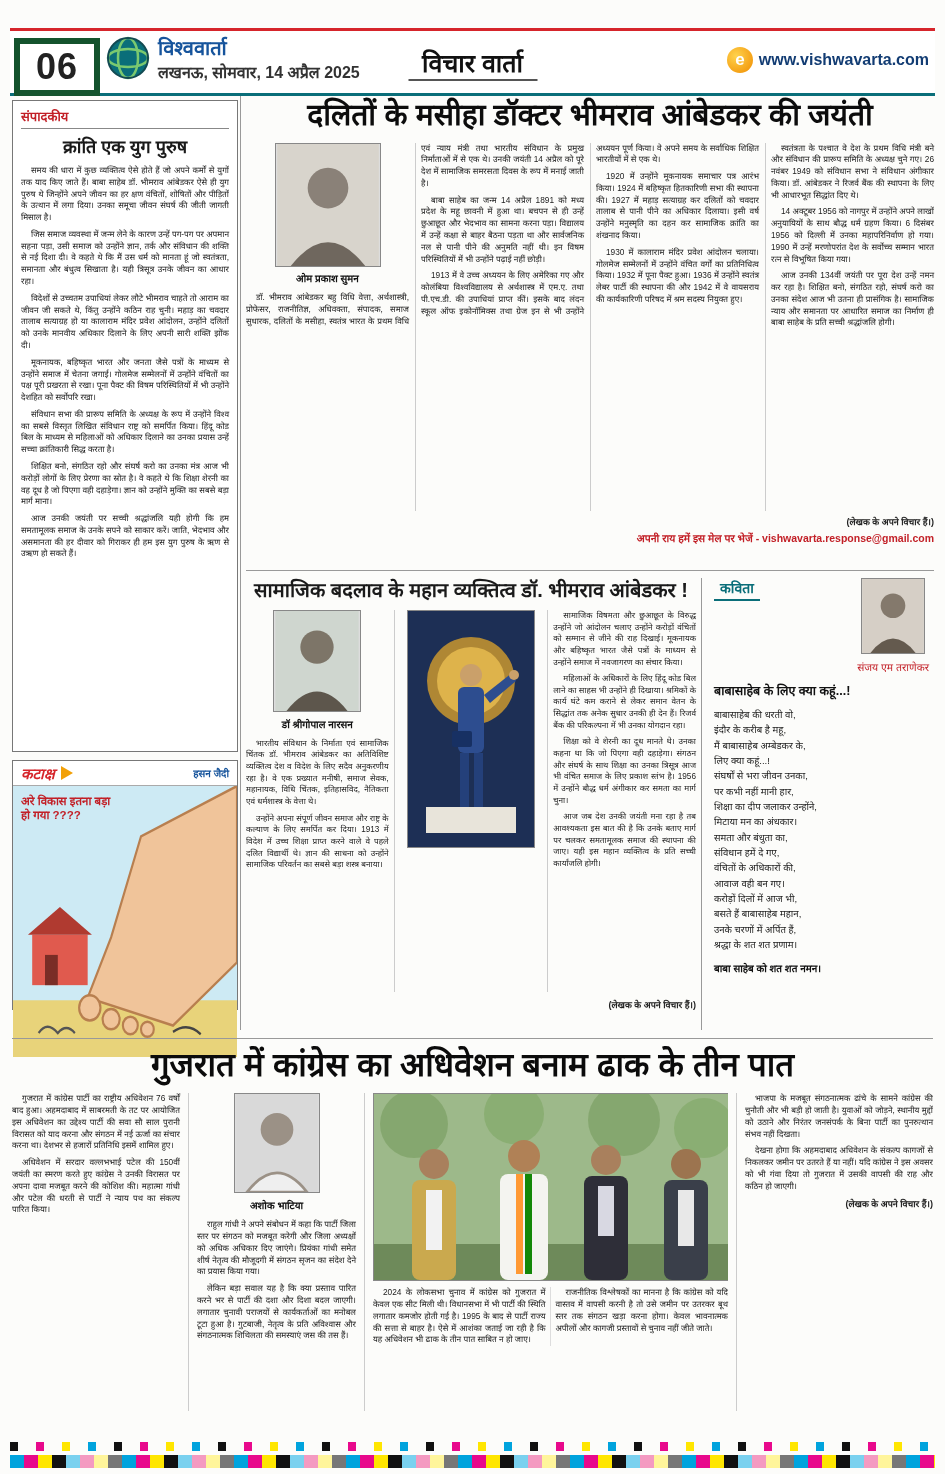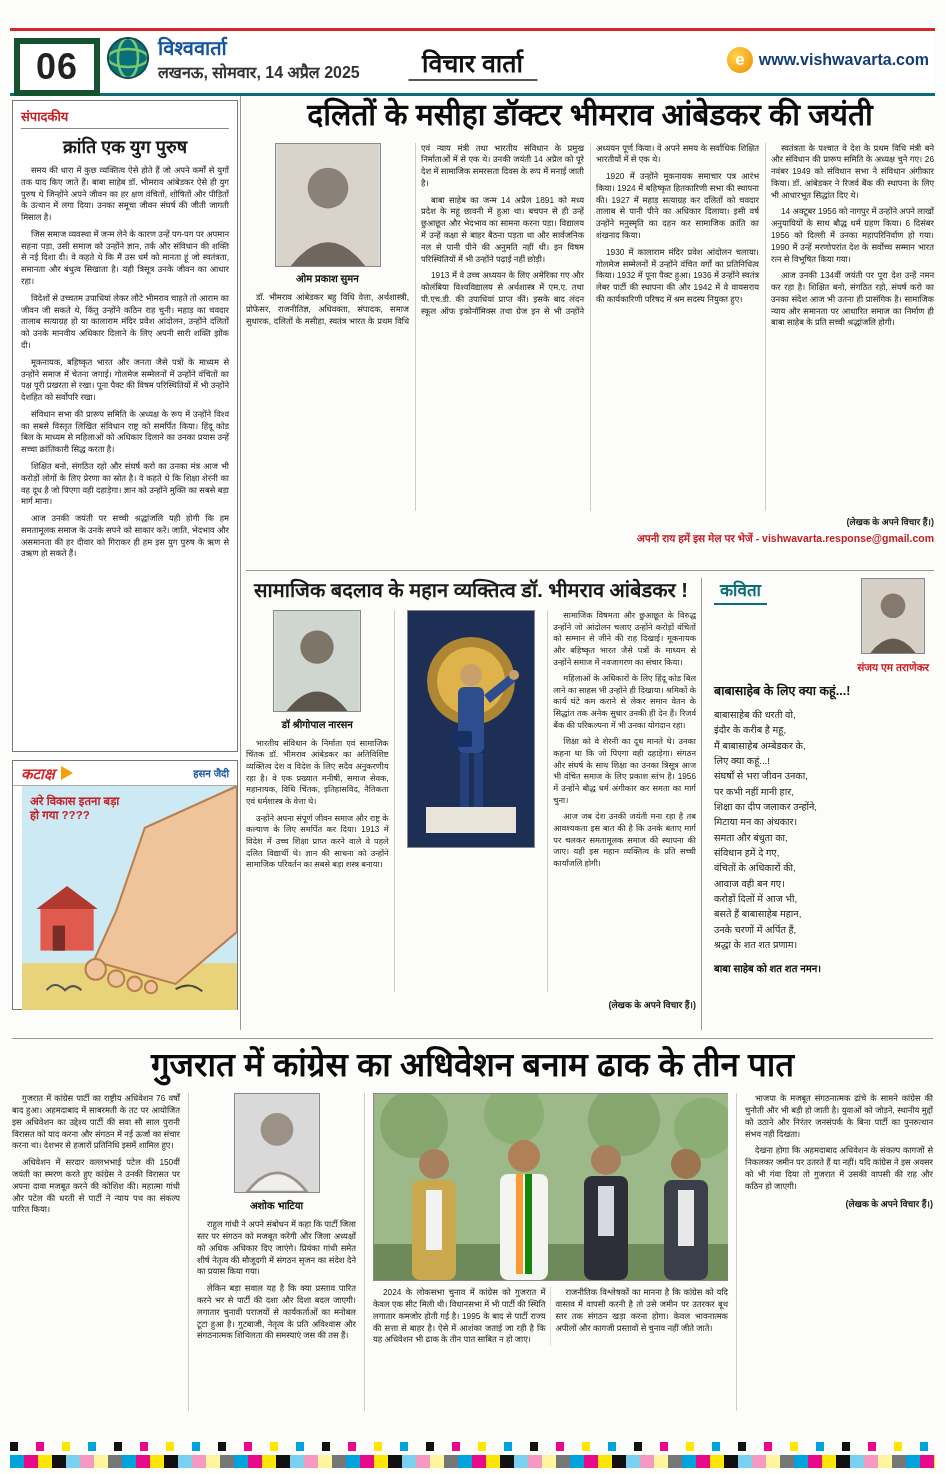--- a/index.html
+++ b/index.html
@@ -59,21 +59,21 @@
     position:absolute;left:12px;top:760px;width:226px;height:250px;
     border:1px solid #777;background:#fff;box-sizing:border-box;
   }
   .satire-bar{
     height:24px;display:flex;align-items:center;gap:6px;padding:0 8px;
     border-bottom:1px solid #aaa;
   }
   .satire-label{font-size:15px;font-weight:bold;color:#d6252b;font-style:italic;}
   .satire-arrow{width:0;height:0;border-left:12px solid #f2a007;border-top:7px solid transparent;border-bottom:7px solid transparent;}
   .satire-author{margin-left:auto;font-size:10px;font-weight:bold;color:#16549c;}
-  .cartoon{position:relative;height:224px;margin-left:9px;}
+  .cartoon{position:relative;height:271px;}
   .cartoon svg{width:100%;height:100%;display:block;}
   .cartoon-caption{
     position:absolute;left:8px;top:8px;width:100px;
     font-size:11.5px;font-weight:bold;color:#c21f26;line-height:1.25;
   }
 
   
   .article1{position:absolute;left:246px;top:96px;width:688px;height:470px;}
   .a1-head{font-size:30px;font-weight:bold;text-align:center;line-height:1.15;margin:2px 0 10px;color:#0c0c0c;}
   .a1-body{
@@ -97,24 +97,24 @@
   }
   .a2-body p{margin:0 0 5px;text-indent:10px;}
   .statue-block{break-inside:avoid;text-align:center;margin:2px 0 6px;}
   .a2-footer{text-align:right;margin-top:2px;}
 
   
   .poem{
     position:absolute;left:701px;top:578px;width:232px;height:452px;
     border-left:1px solid #999;box-sizing:border-box;padding:0 4px 0 12px;
   }
-  .poem-tag{font-size:17px;font-weight:bold;color:#0a6e79;border-bottom:2px solid #0a6e79;display:inline-block;padding:0 6px 2px;margin-bottom:6px;}
+  .poem-tag{font-size:14px;font-weight:bold;color:#0a6e79;border-bottom:2px solid #0a6e79;display:inline-block;padding:0 6px 2px;margin-bottom:6px;}
   .poem-top{display:flex;justify-content:space-between;align-items:flex-start;}
   .poem-authorbox{text-align:center;}
-  .poem-author{font-size:10.5px;font-weight:bold;color:#c21f26;margin-top:3px;}
+  .poem-author{font-size:10.5px;font-weight:normal;color:#c21f26;margin-top:3px;}
   .poem-title{font-size:12.5px;font-weight:bold;margin:8px 0 8px;color:#111;}
   .poem-line{font-size:9.6px;line-height:1.6;color:#222;}
   .poem-close{font-size:10px;font-weight:bold;margin-top:8px;color:#111;}
 
   
   .article3{
     position:absolute;left:12px;top:1038px;width:921px;height:398px;
     border-top:1px solid #999;box-sizing:border-box;padding-top:6px;
   }
   .a3-head{font-size:33px;font-weight:bold;text-align:center;line-height:1.1;margin:2px 0 10px;color:#0b0b0b;}

